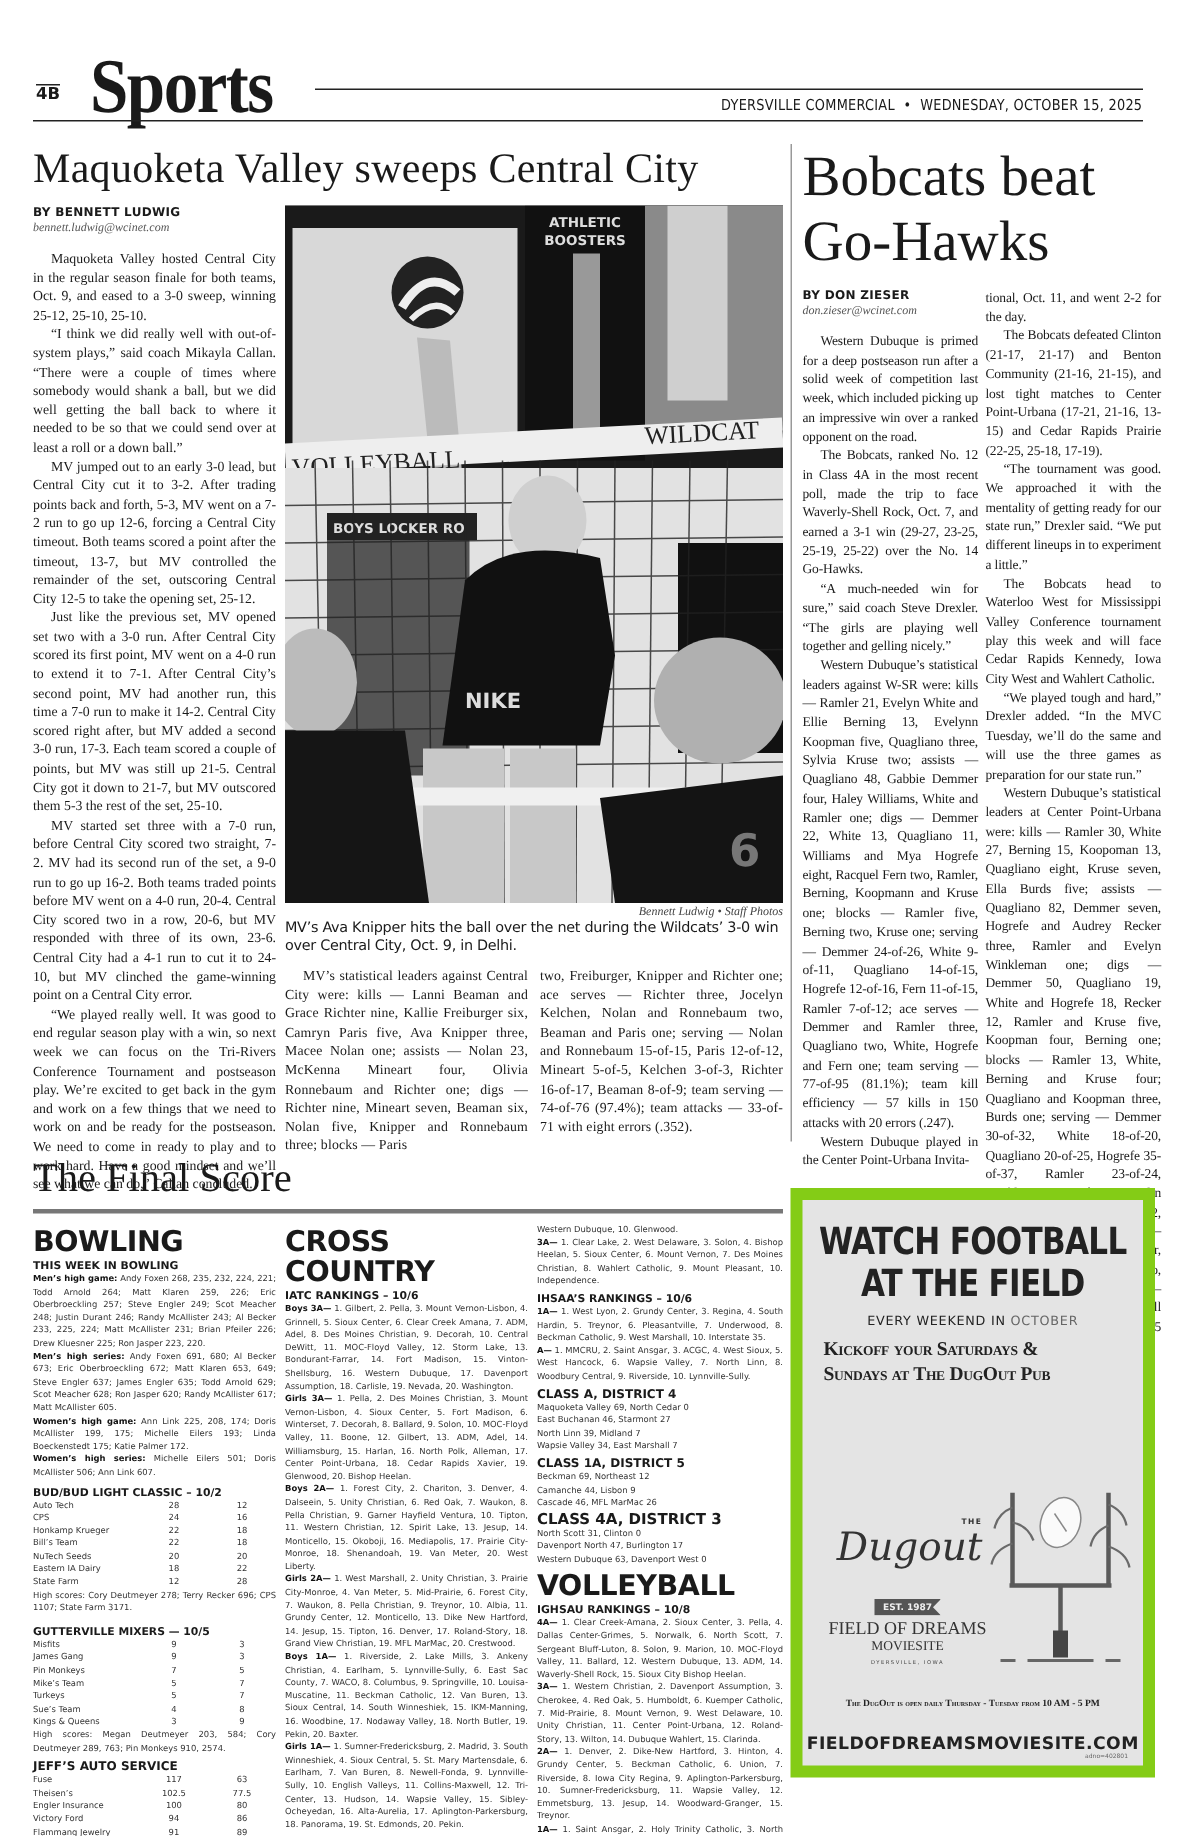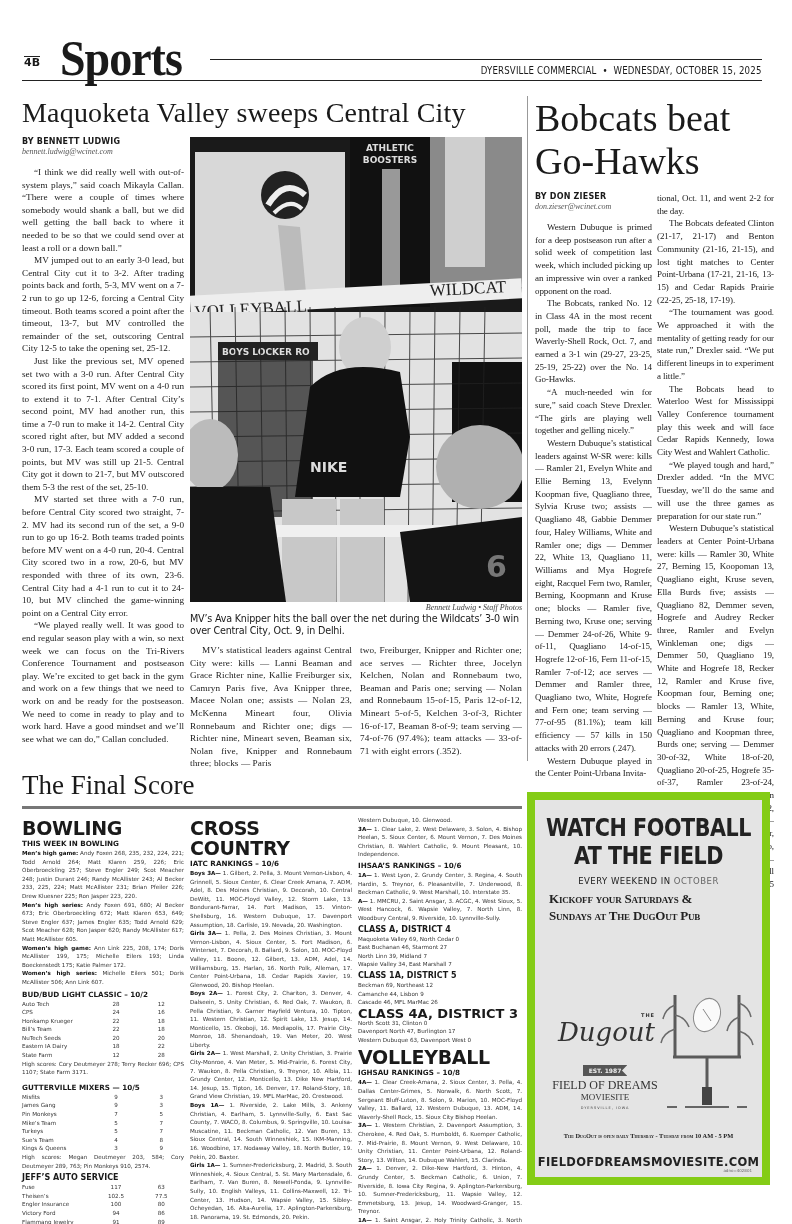--- a/index.html
+++ b/index.html
@@ -64,20 +64,21 @@
 </header>
 
 <h1 class="abs hed-main">Maquoketa Valley sweeps Central City</h1>
 
 <div class="abs" style="left:22px;top:137px;width:162px">
   <div class="byline">BY BENNETT LUDWIG</div>
   <div class="email">bennett.ludwig@wcinet.com</div>
 </div>
 
 <div class="abs body-col" style="left:22px;top:166px;width:162px">
+  <p>Maquoketa Valley hosted Central City in the regular season finale for both teams, Oct. 9, and eased to a 3-0 sweep, winning 25-12, 25-10, 25-10.</p>
   <p>“I think we did really well with out-of-system plays,” said coach Mikayla Callan. “There were a couple of times where somebody would shank a ball, but we did well getting the ball back to where it needed to be so that we could send over at least a roll or a down ball.”</p>
   <p>MV jumped out to an early 3-0 lead, but Central City cut it to 3-2. After trading points back and forth, 5-3, MV went on a 7-2 run to go up 12-6, forcing a Central City timeout. Both teams scored a point after the timeout, 13-7, but MV controlled the remainder of the set, outscoring Central City 12-5 to take the opening set, 25-12.</p>
   <p>Just like the previous set, MV opened set two with a 3-0 run. After Central City scored its first point, MV went on a 4-0 run to extend it to 7-1. After Central City’s second point, MV had another run, this time a 7-0 run to make it 14-2. Central City scored right after, but MV added a second 3-0 run, 17-3. Each team scored a couple of points, but MV was still up 21-5. Central City got it down to 21-7, but MV outscored them 5-3 the rest of the set, 25-10.</p>
   <p>MV started set three with a 7-0 run, before Central City scored two straight, 7-2. MV had its second run of the set, a 9-0 run to go up 16-2. Both teams traded points before MV went on a 4-0 run, 20-4. Central City scored two in a row, 20-6, but MV responded with three of its own, 23-6. Central City had a 4-1 run to cut it to 24-10, but MV clinched the game-winning point on a Central City error.</p>
   <p>“We played really well. It was good to end regular season play with a win, so next week we can focus on the Tri-Rivers Conference Tournament and postseason play. We’re excited to get back in the gym and work on a few things that we need to work on and be ready for the postseason. We need to come in ready to play and to work hard. Have a good mindset and we’ll see what we can do,” Callan concluded.</p>
 </div>
 
 <div id="photo" class="abs">
   <svg width="332" height="465" viewBox="0 0 332 465">
     <rect width="332" height="465" fill="#1a1a1a"></rect>
@@ -337,21 +338,21 @@
   <div class="agate">Maquoketa Valley 69, North Cedar 0</div>
   <div class="agate">East Buchanan 46, Starmont 27</div>
   <div class="agate">North Linn 39, Midland 7</div>
   <div class="agate">Wapsie Valley 34, East Marshall 7</div>
 
   <div class="sub-hed" style="margin-top:2px;font-size:8px">CLASS 1A, DISTRICT 5</div>
   <div class="agate">Beckman 69, Northeast 12</div>
   <div class="agate">Camanche 44, Lisbon 9</div>
   <div class="agate">Cascade 46, MFL MarMac 26</div>
 
-  <div class="sub-hed" style="margin-top:2px;font-size:13px">CLASS 4A, DISTRICT 3</div>
+  <div class="sub-hed" style="margin-top:2px;font-size:10px">CLASS 4A, DISTRICT 3</div>
   <div class="agate">North Scott 31, Clinton 0</div>
   <div class="agate">Davenport North 47, Burlington 17</div>
   <div class="agate">Western Dubuque 63, Davenport West 0</div>
 
   <div class="sport-hed" style="margin-top:3px">VOLLEYBALL</div>
   <div class="sub-hed">IGHSAU RANKINGS – 10/8</div>
   <div class="agate"><b>4A—</b><span> 1. Clear Creek-Amana, 2. Sioux Center, 3. Pella, 4. Dallas Center-Grimes, 5. Norwalk, 6. North Scott, 7. Sergeant Bluff-Luton, 8. Solon, 9. Marion, 10. MOC-Floyd Valley, 11. Ballard, 12. Western Dubuque, 13. ADM, 14. Waverly-Shell Rock, 15. Sioux City Bishop Heelan.</span></div>
   <div class="agate"><b>3A—</b><span> 1. Western Christian, 2. Davenport Assumption, 3. Cherokee, 4. Red Oak, 5. Humboldt, 6. Kuemper Catholic, 7. Mid-Prairie, 8. Mount Vernon, 9. West Delaware, 10. Unity Christian, 11. Center Point-Urbana, 12. Roland-Story, 13. Wilton, 14. Dubuque Wahlert, 15. Clarinda.</span></div>
   <div class="agate"><b>2A—</b><span> 1. Denver, 2. Dike-New Hartford, 3. Hinton, 4. Grundy Center, 5. Beckman Catholic, 6. Union, 7. Riverside, 8. Iowa City Regina, 9. Aplington-Parkersburg, 10. Sumner-Fredericksburg, 11. Wapsie Valley, 12. Emmetsburg, 13. Jesup, 14. Woodward-Granger, 15. Treynor.</span></div>
   <div class="agate"><b>1A—</b><span> 1. Saint Ansgar, 2. Holy Trinity Catholic, 3. North Tama, 4. Sidney, 5. Janesville, 6. East Mills, 7. Gladbrook-Reinbeck, 8. BCLUW, 9. Ankeny Christian, 10. Springville, 11. Council Bluffs St. Albert, 12. West Monona, 13. Cedar Ridge Christian, 14. Boyden-Hull, 15. Dunkerton.</span></div>

